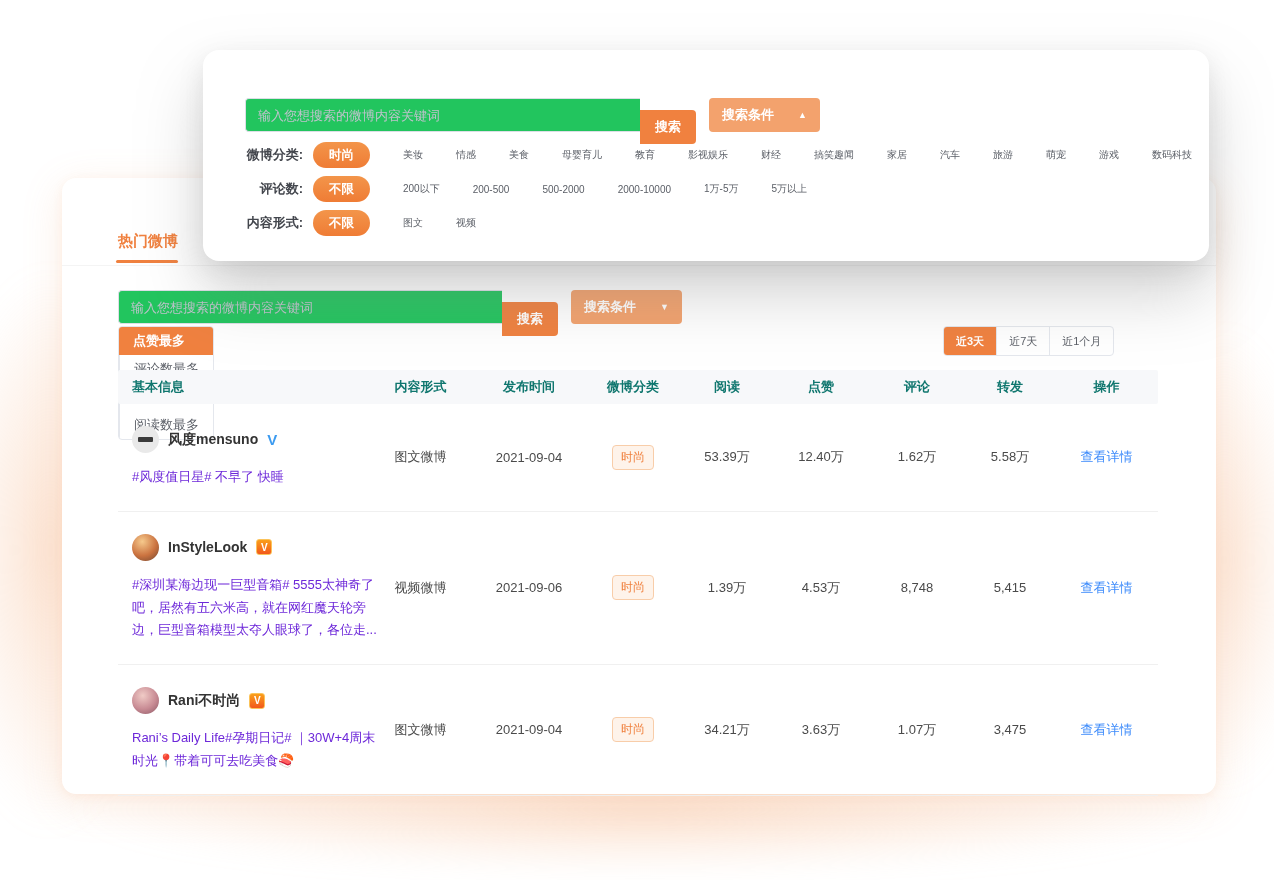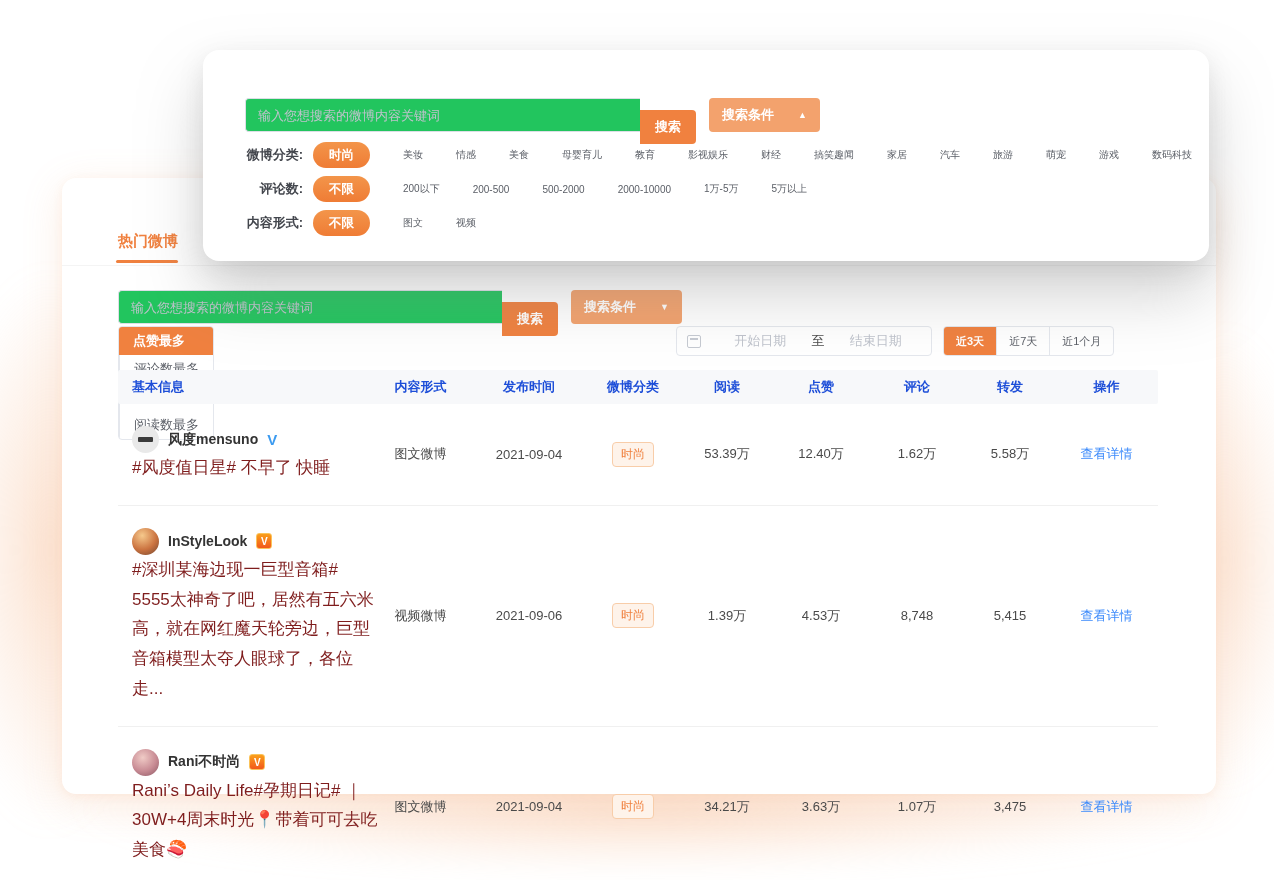--- a/index.html
+++ b/index.html
@@ -61,34 +61,34 @@
 
   .range-group { position:absolute; left:881px; top:148px; display:flex; border:1px solid #e4e7ed; border-radius:4px; overflow:hidden; background:#fff; }
   .range-item { padding:0 12px; height:28px; line-height:28px; font-size:11px; color:#5a5e66; border-left:1px solid #e4e7ed; cursor:pointer; white-space:nowrap; }
   .range-item:first-child { border-left:none; }
   .range-item.active { background:#f0813f; color:#fff; font-weight:bold; }
 
   
   .table { position:absolute; left:56px; top:192px; width:1040px; }
   .t-row { display:grid; grid-template-columns:250px 105px 112px 96px 92px 96px 96px 90px 1fr; align-items:center; }
   .t-head { background:#f7f8fa; height:34px; border-radius:2px; }
-  .t-head .t-cell { font-size:13px; color:#1d4ed8; font-weight:bold; }
+  .t-head .t-cell { font-size:13px; color:#0f766e; font-weight:bold; }
   .t-cell { text-align:center; font-size:13px; color:#4a4a4a; padding:0 4px; }
   .t-cell.first { text-align:left; padding-left:14px; }
   .t-body-row { border-bottom:1px solid #f0f0f0; padding:22px 0; }
   .user-line { display:flex; align-items:center; gap:9px; }
   .avatar { width:27px; height:27px; border-radius:50%; flex:none; position:relative; overflow:hidden; }
   .avatar-logo { background:#e9e9e9; }
   .avatar-logo::after { content:""; position:absolute; left:6px; top:11px; width:15px; height:5px; background:#3a3a3a; border-radius:1px; }
   .avatar-sunset { background:radial-gradient(circle at 38% 28%, #f6c98c, #cb7340 55%, #6f4530); }
   .avatar-pink   { background:radial-gradient(circle at 40% 32%, #f0cbc6, #c88b94 55%, #8a5763); }
   .user-name { font-size:14px; color:#333; font-weight:bold; }
   .v-blue { color:#3c9bf0; font-weight:bold; font-size:15px; }
   .v-orange { width:16px; height:16px; border-radius:3px; background:linear-gradient(180deg,#fa9f1b,#f2581b); border:1px solid #fbc35a; color:#fff; font-size:10px; font-weight:bold; display:inline-flex; align-items:center; justify-content:center; }
-  .post-text { width:248px; font-size:17px; color:#7f1d1d; line-height:1.75; cursor:pointer; }
+  .post-text { margin-top:13px; width:248px; font-size:13px; color:#6d28d9; line-height:1.75; cursor:pointer; }
   .tag-cat { display:inline-block; padding:3px 8px; font-size:12px; color:#f0813f; background:#fef3ea; border:1px solid #f8cda9; border-radius:4px; }
   .link-detail { color:#3d8bfb; cursor:pointer; }
 
   
   .card-filter {
     position:absolute; left:203px; top:50px; width:1006px; height:211px;
     background:#fff; border-radius:16px; z-index:5;
     box-shadow:0 34px 64px rgba(125,125,125,.34), 0 8px 24px rgba(125,125,125,.16);
   }
   .filter-search { position:absolute; left:42px; top:36px; }
@@ -123,26 +123,20 @@
     </button>
   </div>
 
   <div class="sort-group">
     <div class="sort-item active">点赞最多</div>
     <div class="sort-item">评论数最多</div>
     <div class="sort-item">转发数最多</div>
     <div class="sort-item">阅读数最多</div>
   </div>
 
-  <div class="date-range">
-    <span class="cal-icon"></span>
-    <span class="date-ph">开始日期</span>
-    <span class="date-sep">至</span>
-    <span class="date-ph">结束日期</span>
-  </div>
 
   <div class="range-group">
     <div class="range-item active">近3天</div>
     <div class="range-item">近7天</div>
     <div class="range-item">近1个月</div>
   </div>
 
   <div class="table">
     <div class="t-row t-head">
       <div class="t-cell first">基本信息</div>

